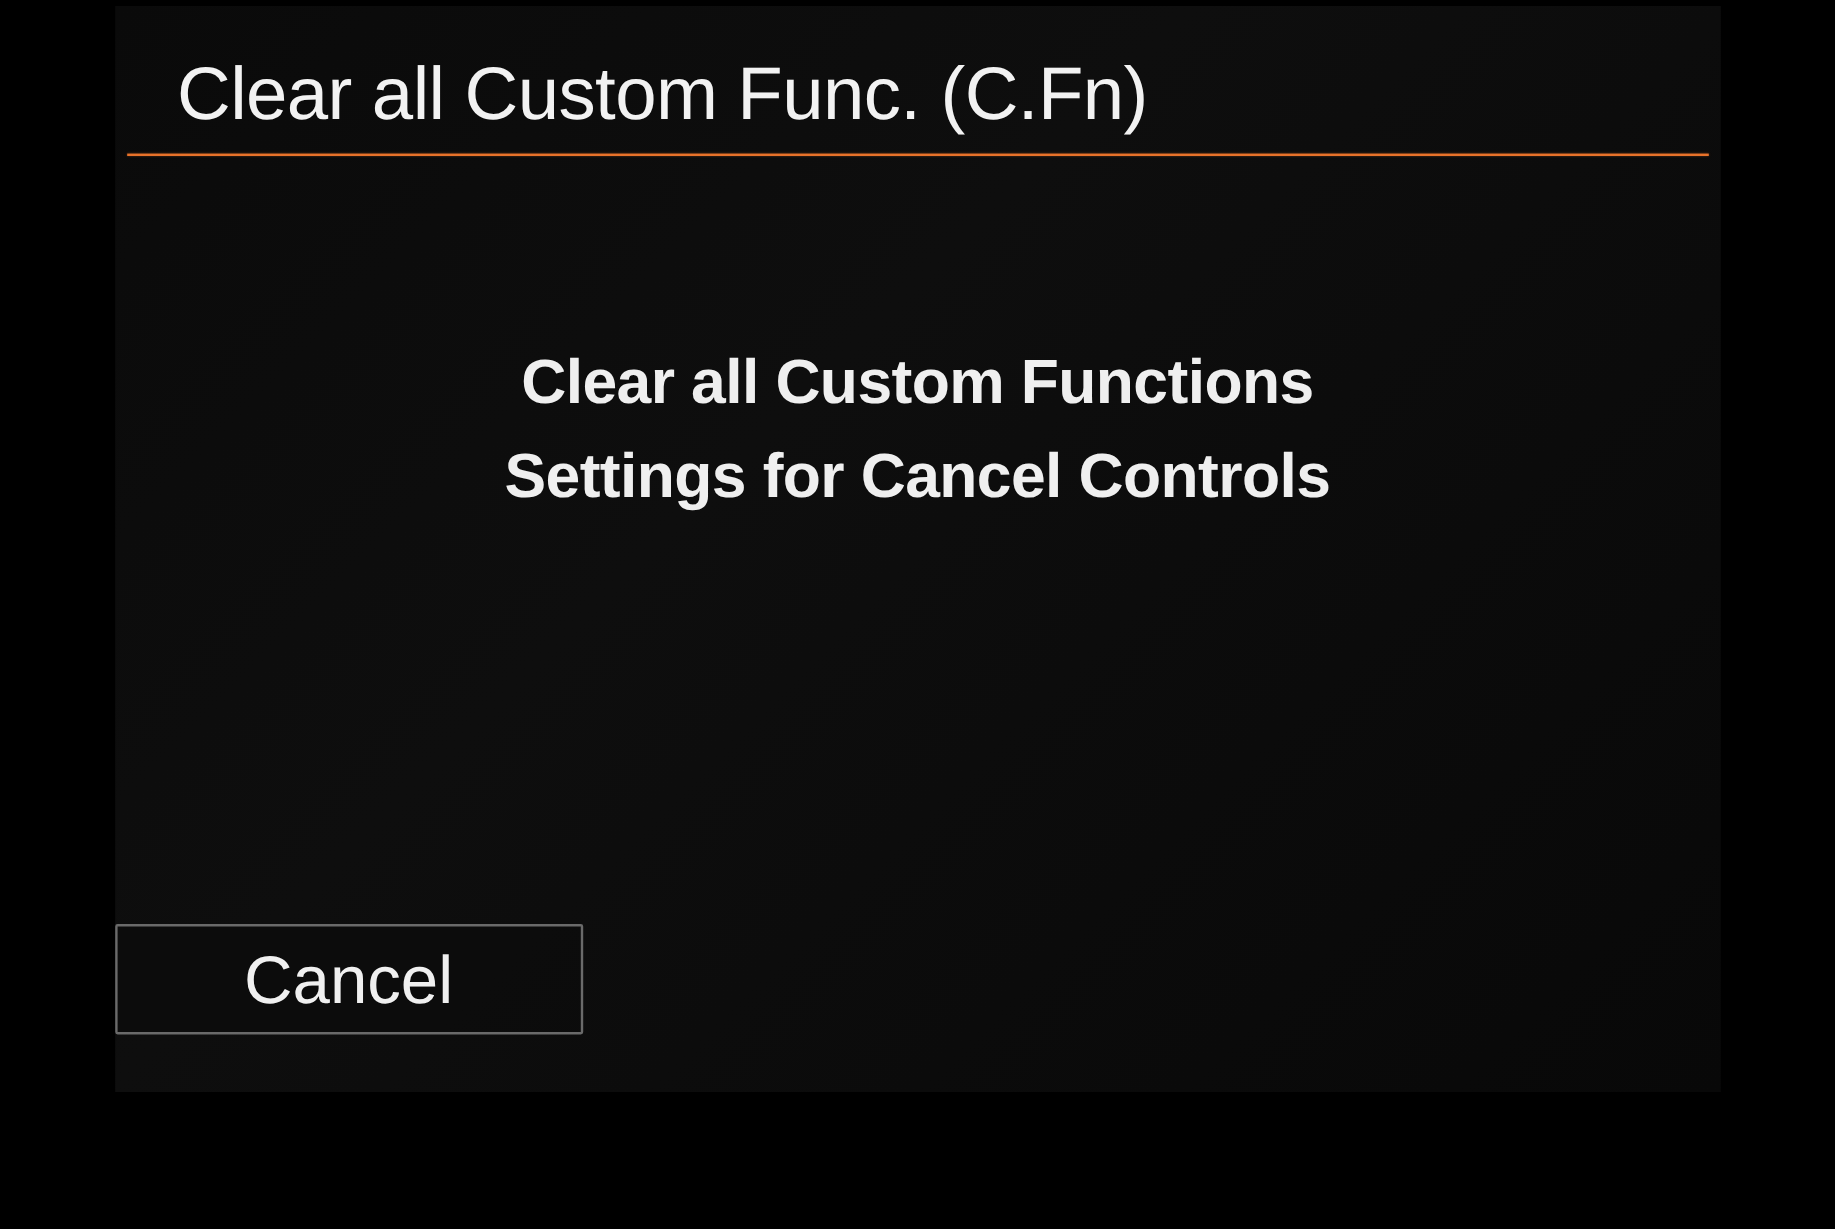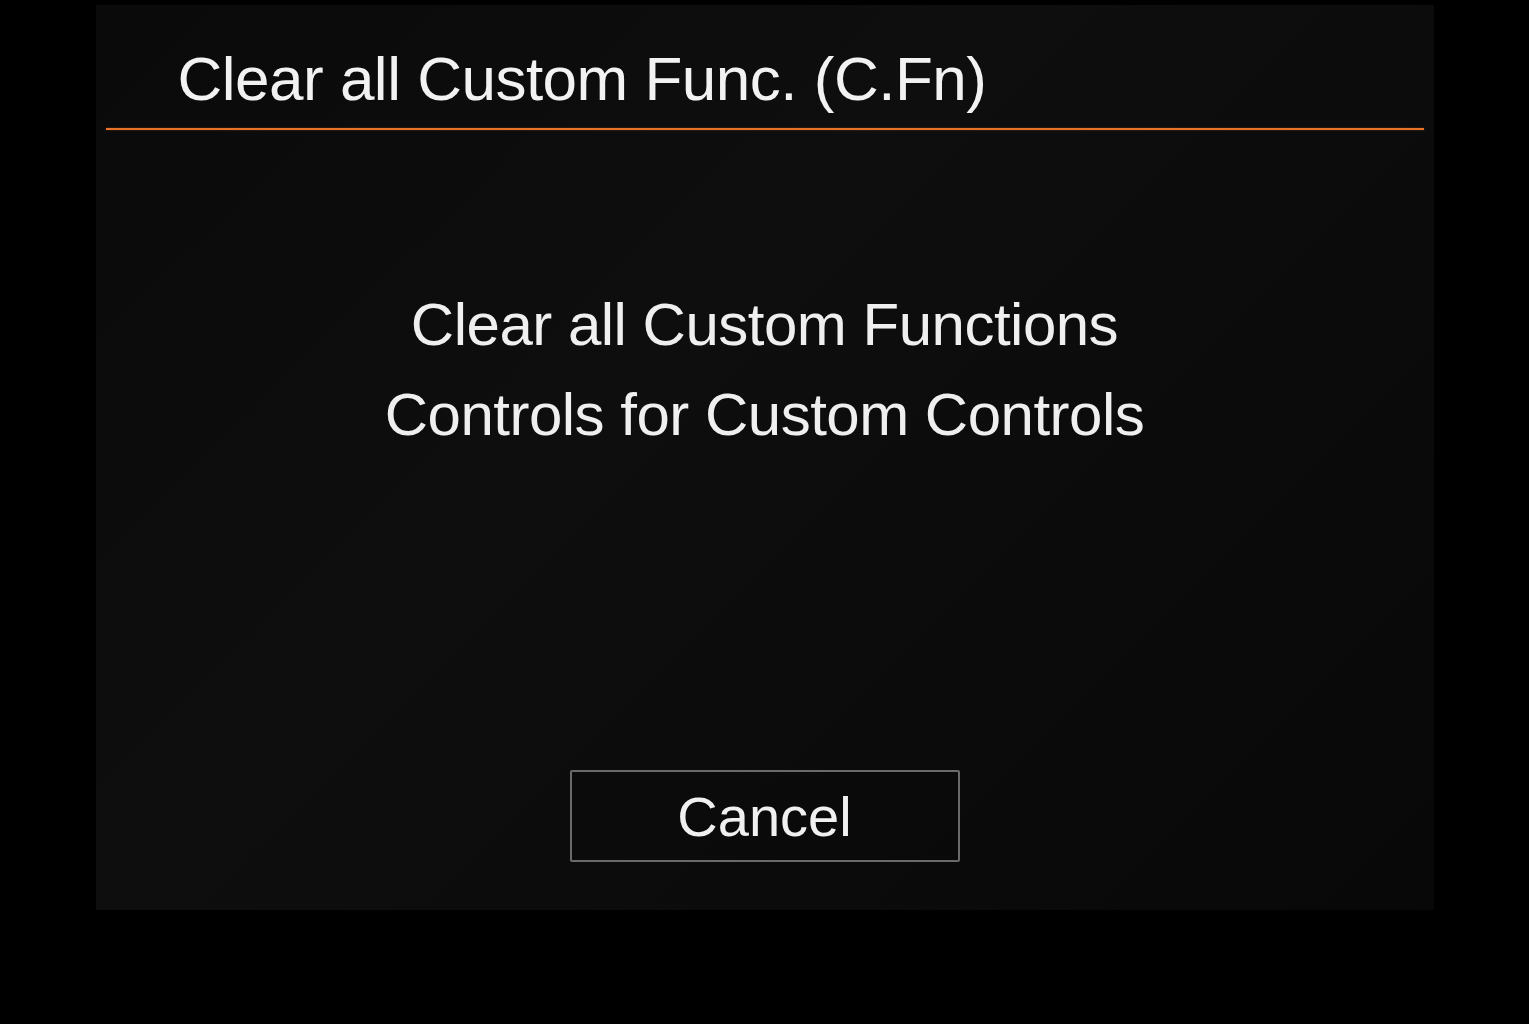--- a/index.html
+++ b/index.html
@@ -25,46 +25,45 @@
       color: #f5f5f5;
     }
     .header {
       padding: 38px 52px 14px 52px;
     }
     .title {
       font-size: 62px;
       font-weight: 400;
       letter-spacing: -0.5px;
       color: #f2f2f2;
-      margin-left: 30px;
     }
     .divider {
       height: 2px;
       background: #e8722a;
       margin: 0 10px 0 10px;
       box-shadow: 0 0 2px rgba(232,114,42,0.4);
     }
     .message {
       text-align: center;
       padding-top: 150px;
       line-height: 1.5;
     }
     .msg-line {
-      font-size: 60px;
-      font-weight: 400;
+      font-size: 52px;
+      font-weight: 700;
       color: #efefef;
       letter-spacing: -0.5px;
     }
     .buttons {
       position: absolute;
       bottom: 48px;
       left: 0;
       right: 0;
       display: flex;
-      justify-content: center;
+      justify-content: space-between;
       gap: 44px;
     }
     .btn {
       width: 390px;
       height: 92px;
       display: flex;
       align-items: center;
       justify-content: center;
       font-size: 56px;
       font-weight: 400;
@@ -83,20 +82,20 @@
 </head>
 <body>
 
 <div class="screen">
   <div class="header">
     <div class="title">Clear all Custom Func. (C.Fn)</div>
   </div>
   <div class="divider"></div>
   <div class="message">
     <div class="msg-line">Clear all Custom Functions</div>
-    <div class="msg-line">Controls for Custom Controls</div>
+    <div class="msg-line">Settings for Cancel Controls</div>
   </div>
   <div class="buttons">
     <div class="btn btn-cancel">
       <span>Cancel</span>
     </div>
   </div>
 </div>
 
 </body></html>

